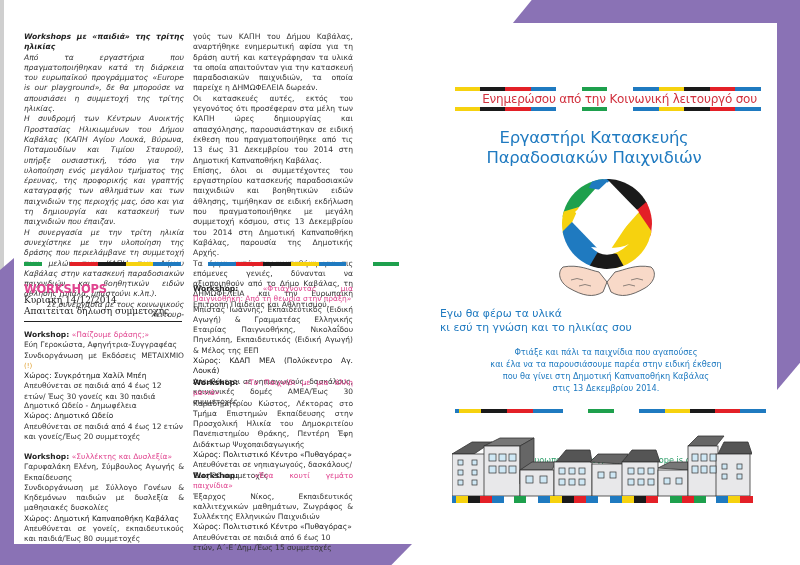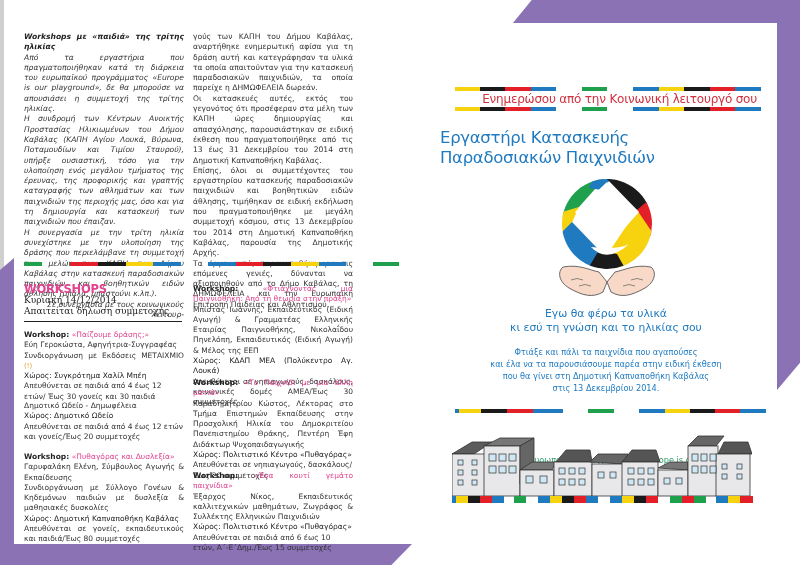--- a/index.html
+++ b/index.html
@@ -37,25 +37,25 @@
   #ws-title { font-family:"DejaVu Sans", sans-serif; font-size:11.5px; font-weight:bold; color:#e0448f; letter-spacing:-0.2px; line-height:12px; }
   #ws-date, #ws-reg { font-family:"DejaVu Serif", serif; font-size:9px; line-height:11px; color:#222; }
   #ws-rule { position:absolute; left:24px; top:321px; width:158px; height:1px; background:#222; }
 
   .ws { position:absolute; font-size:7.5px; line-height:10.3px; color:#333; text-align:justify; }
   .ws .lbl { font-weight:bold; color:#222; }
   .ws .venue { font-weight:normal; color:#222; }
 
   
   #info-line { position:absolute; left:455px; top:92px; width:302px; text-align:right; font-size:12px; color:#d1313e; letter-spacing:-0.2px; }
-  #main-title { position:absolute; left:440px; top:128px; width:332px; text-align:left; color:#1f7ac0; font-size:16.5px; line-height:20px; letter-spacing:-0.3px; }
+  #main-title { position:absolute; left:428px; top:128px; width:332px; text-align:center; color:#1f7ac0; font-size:16.5px; line-height:20px; letter-spacing:-0.3px; }
 
   #logo { position:absolute; left:549px; top:172px; width:112px; height:133px; }
 
-  #slogan { position:absolute; left:440px; top:307px; width:332px; text-align:center; color:#1f7ac0; font-size:10.8px; line-height:13.5px; }
+  #slogan { position:absolute; left:440px; top:307px; width:332px; color:#1f7ac0; font-size:10.8px; line-height:13.5px; }
   #invite { position:absolute; left:440px; top:346px; width:332px; text-align:center; color:#1f7ac0; font-size:8.2px; line-height:12px; }
   #program { position:absolute; left:440px; top:420px; width:332px; text-align:center; color:#2e9e6a; font-size:8.2px;margin-top:35px; }
 
   #town { position:absolute; left:452px; top:434px; width:300px; height:72px; }
 </style>
 </head>
 <body>
 
 <div class="purple" id="top-band"></div>
 <div class="purple" id="right-band"></div>
@@ -113,21 +113,21 @@
   <div style="text-align:left">Απευθύνεται σε παιδιά από 4 έως 12 ετών/ Έως 30 γονείς και 30 παιδιά</div>
 </div>
 
 <div class="ws" style="left:24px;top:401px;width:160px;">
   <div>Δημοτικό Ωδείο - Δημωφέλεια</div>
   <div class="venue">Χώρος: Δημοτικό Ωδείο</div>
   <div style="text-align:left">Απευθύνεται σε παιδιά από 4 έως 12 ετών και γονείς/Έως 20 συμμετοχές</div>
 </div>
 
 <div class="ws" style="left:24px;top:452px;width:160px;">
-  <div><span class="lbl">Workshop: </span><span class="pink">«Πυθαγόρας και Δυσλεξία»</span></div>
+  <div><span class="lbl">Workshop: </span><span class="pink">«Συλλέκτης και Δυσλεξία»</span></div>
   <div>Γαρυφαλάκη Ελένη, Σύμβουλος Αγωγής &amp; Εκπαίδευσης</div>
   <div>Συνδιοργάνωση με Σύλλογο Γονέων &amp; Κηδεμόνων παιδιών με δυσλεξία &amp; μαθησιακές δυσκολίες</div>
   <div class="venue">Χώρος: Δημοτική Καπναποθήκη Καβάλας</div>
   <div>Απευθύνεται σε γονείς, εκπαιδευτικούς και παιδιά/Έως 80 συμμετοχές</div>
 </div>
 
 <div class="ws" style="left:193px;top:284px;width:160px;">
   <div><span class="lbl">Workshop: </span><span class="pink">«Φτιάχνοντας μια Παιγνιοθήκη: Από τη θεωρία στην πράξη»</span></div>
   <div>Μπίστας Ιωάννης, Εκπαιδευτικός (Ειδική Αγωγή) &amp; Γραμματέας Ελληνικής Εταιρίας Παιγνιοθήκης, Νικολαΐδου Πηνελόπη, Εκπαιδευτικός (Ειδική Αγωγή) &amp; Μέλος της ΕΕΠ</div>
   <div class="venue">Χώρος: ΚΔΑΠ ΜΕΑ (Πολύκεντρο Αγ. Λουκά)</div>

